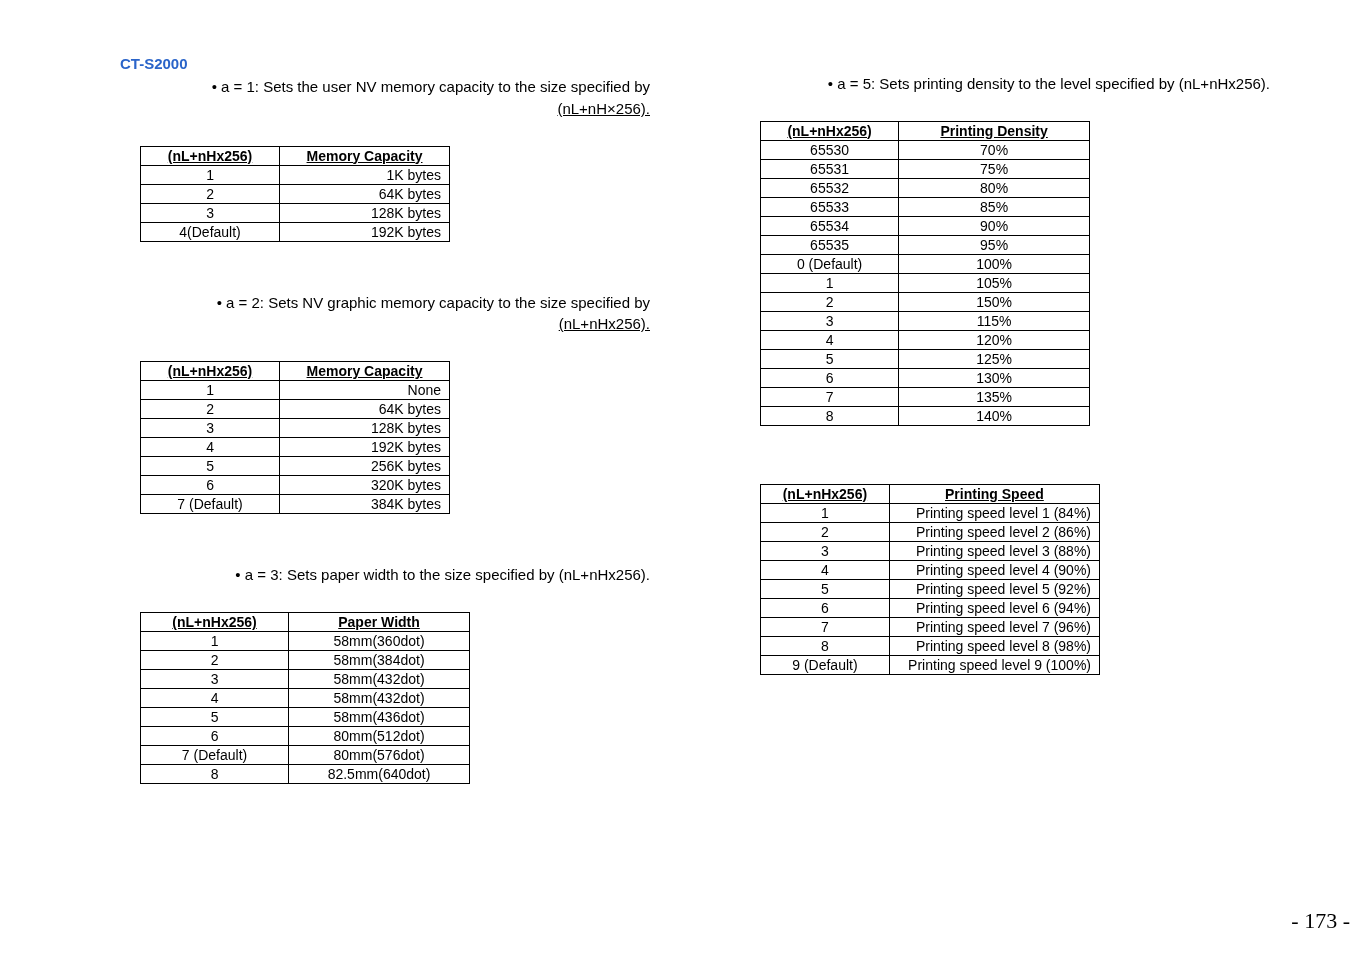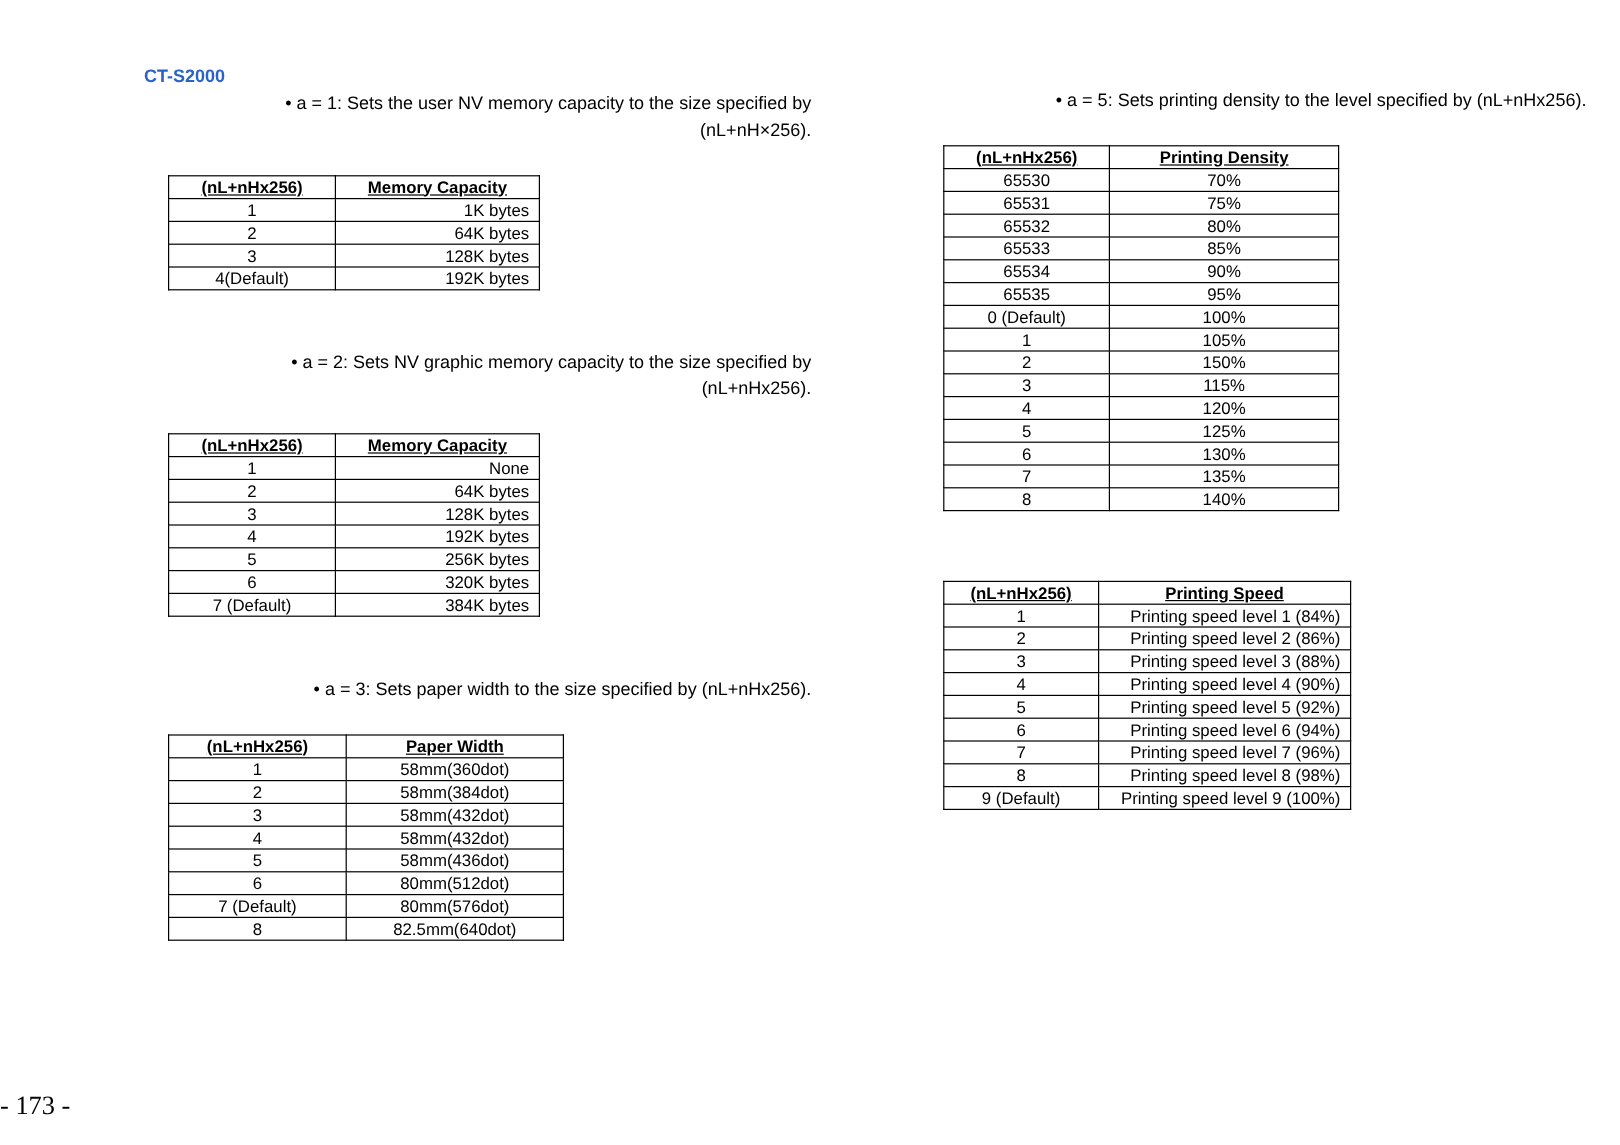--- a/index.html
+++ b/index.html
@@ -1,36 +1,36 @@
 <!DOCTYPE html>
 <html><head>
 <meta charset="utf-8">
 <style>
   * { box-sizing: border-box; margin: 0; padding: 0; }
   html, body { width: 1350px; height: 954px; background: #fff; font-family: Tahoma, Verdana, Arial, sans-serif; }
-  .page { position: relative; width: 1350px; height: 954px; padding: 55px 28px 30px 70px; }
+  .page { position: relative; width: 1350px; height: 954px; padding: 55px 80px 30px 70px; }
   .cols { display: flex; gap: 40px; }
   .col { flex: 1 1 0; }
   .model { color: #2a64c9; font-weight: bold; font-size: 15px; margin-left: 50px; margin-bottom: 4px; }
   .bullet { font-size: 15px; margin-left: 50px; margin-bottom: 8px; line-height: 1.45; text-align: right; }
-  .bullet .indent { display: block; margin-left: 44px; }
+  .bullet .indent { display: block; margin-left: 44px; text-decoration: underline; }
   table { border-collapse: collapse; margin-left: 70px; font-size: 14px; }
   table.tbl-a { width: 310px; }
   table.tbl-b { width: 310px; }
   table.tbl-c { width: 330px; }
   table.tbl-d { width: 330px; }
   table.tbl-e { width: 340px; }
   th, td { border: 1px solid #000; padding: 1px 8px; }
   th { font-weight: bold; text-align: center; text-decoration: underline; margin-top: 34px; }
   .c { text-align: center; }
   .l { text-align: right; }
   .gap-sm { height: 18px; }
   .gap-md { height: 40px; }
   .gap-lg { height: 50px; }
-  .page-num { position: absolute; bottom: 20px; left: 0; width: 1350px; text-align: left; font-family: 'Times New Roman', serif; font-size: 22px; }
+  .page-num { position: absolute; bottom: 20px; left: 0; width: 1350px; text-align: right; font-family: 'Times New Roman', serif; font-size: 22px; }
 </style>
 </head>
 <body>
 
 <div class="page">
   <div class="cols">
 
     <div class="col">
       <div class="model">CT-S2000</div>
 

